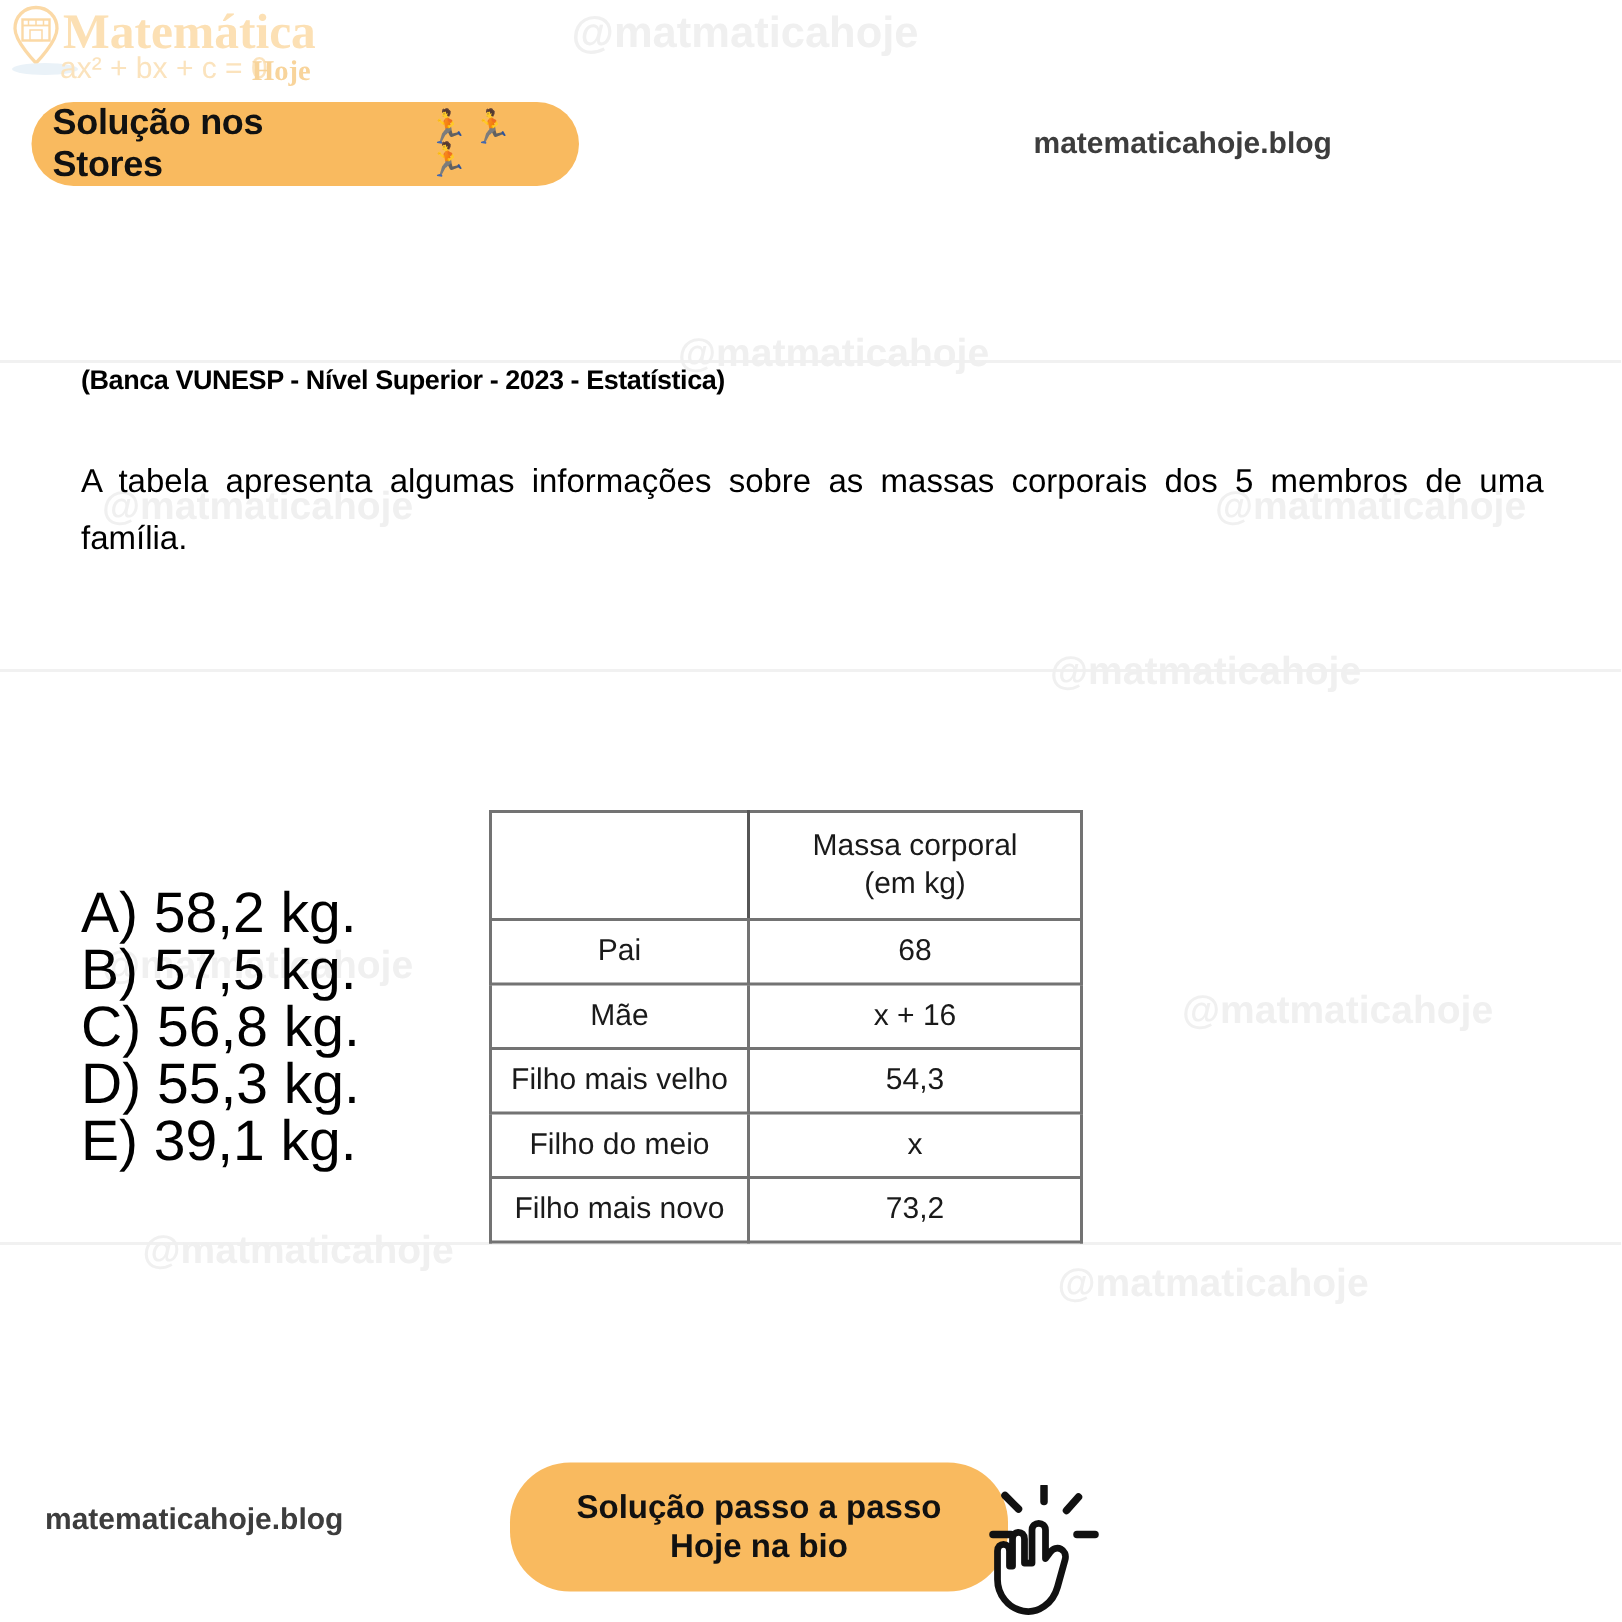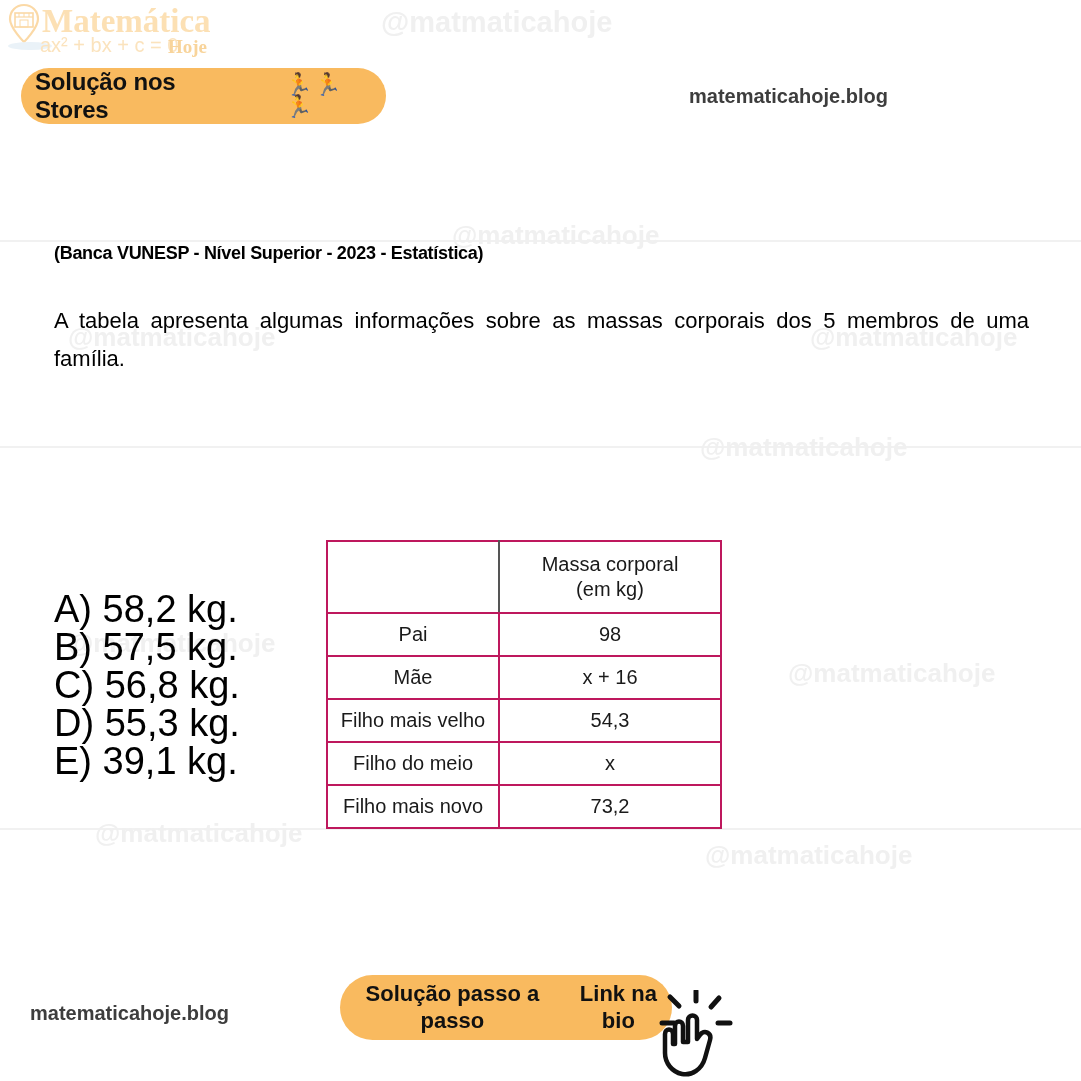--- a/index.html
+++ b/index.html
@@ -92,22 +92,22 @@
     font-size: 22px;
     letter-spacing: 2px;
     margin-left: 1px;
     line-height: 1;
   }
 
   #btn-cta {
     left: 340px;
     top: 975px;
     width: 332px;
-    height: 65px;
-    flex-direction: row;
+    height: 86px;
+    flex-direction: column;
     line-height: 1.2;
   }
   #btn-cta .cta-line {
     font-size: 22px;
     font-weight: bold;
     color: #111;
     text-align: center;
   }
 
   
@@ -178,21 +178,21 @@
     top: 540px;
     z-index: 2;
   }
   table.massa {
     border-collapse: collapse;
     background: #fff;
     font-size: 20px;
     color: #1a1a1a;
   }
   table.massa td {
-    border: 2px solid #be185d;
+    border: 2px solid #737373;
     text-align: center;
     vertical-align: middle;
     padding: 0 10px;
     font-family: "Liberation Sans", sans-serif;
   }
   table.massa td.c-label { width: 172px; height: 43px; border-radius: 13px; }
   table.massa td.c-value { width: 222px; height: 43px; }
   table.massa tr.head td { height: 72px; }
   table.massa td.head-blank { border-right: 2px solid #555; }
   .hdr-l1 { display: block; line-height: 25px; }
@@ -271,21 +271,21 @@
       <tbody>
         <tr class="head">
           <td class="c-label head-blank"></td>
           <td class="c-value">
             <span class="hdr-l1">Massa corporal</span>
             <span class="hdr-l2">(em kg)</span>
           </td>
         </tr>
         <tr>
           <td class="c-label">Pai</td>
-          <td class="c-value">98</td>
+          <td class="c-value">68</td>
         </tr>
         <tr>
           <td class="c-label">Mãe</td>
           <td class="c-value">x + 16</td>
         </tr>
         <tr>
           <td class="c-label">Filho mais velho</td>
           <td class="c-value">54,3</td>
         </tr>
         <tr>
@@ -297,21 +297,21 @@
           <td class="c-value">73,2</td>
         </tr>
       </tbody>
     </table>
   </div>
 
   <div class="sitename" id="site-bottom">matematicahoje.blog</div>
 
   <div class="pill" id="btn-cta">
     <span class="cta-line">Solução passo a passo</span>
-    <span class="cta-line">Link na bio</span>
+    <span class="cta-line">Hoje na bio</span>
   </div>
 
   <div id="cursor-hand">
     <svg width="86" height="88" viewBox="0 0 86 88" xmlns="http://www.w3.org/2000/svg">
       <g stroke="#111" stroke-width="5" stroke-linecap="round" fill="none">
         <line x1="31" y1="16" x2="22" y2="7"></line>
         <line x1="48" y1="11" x2="48" y2="1"></line>
         <line x1="63" y1="17" x2="71" y2="8"></line>
         <line x1="26" y1="33" x2="14" y2="33"></line>
         <line x1="70" y1="33" x2="82" y2="33"></line>

